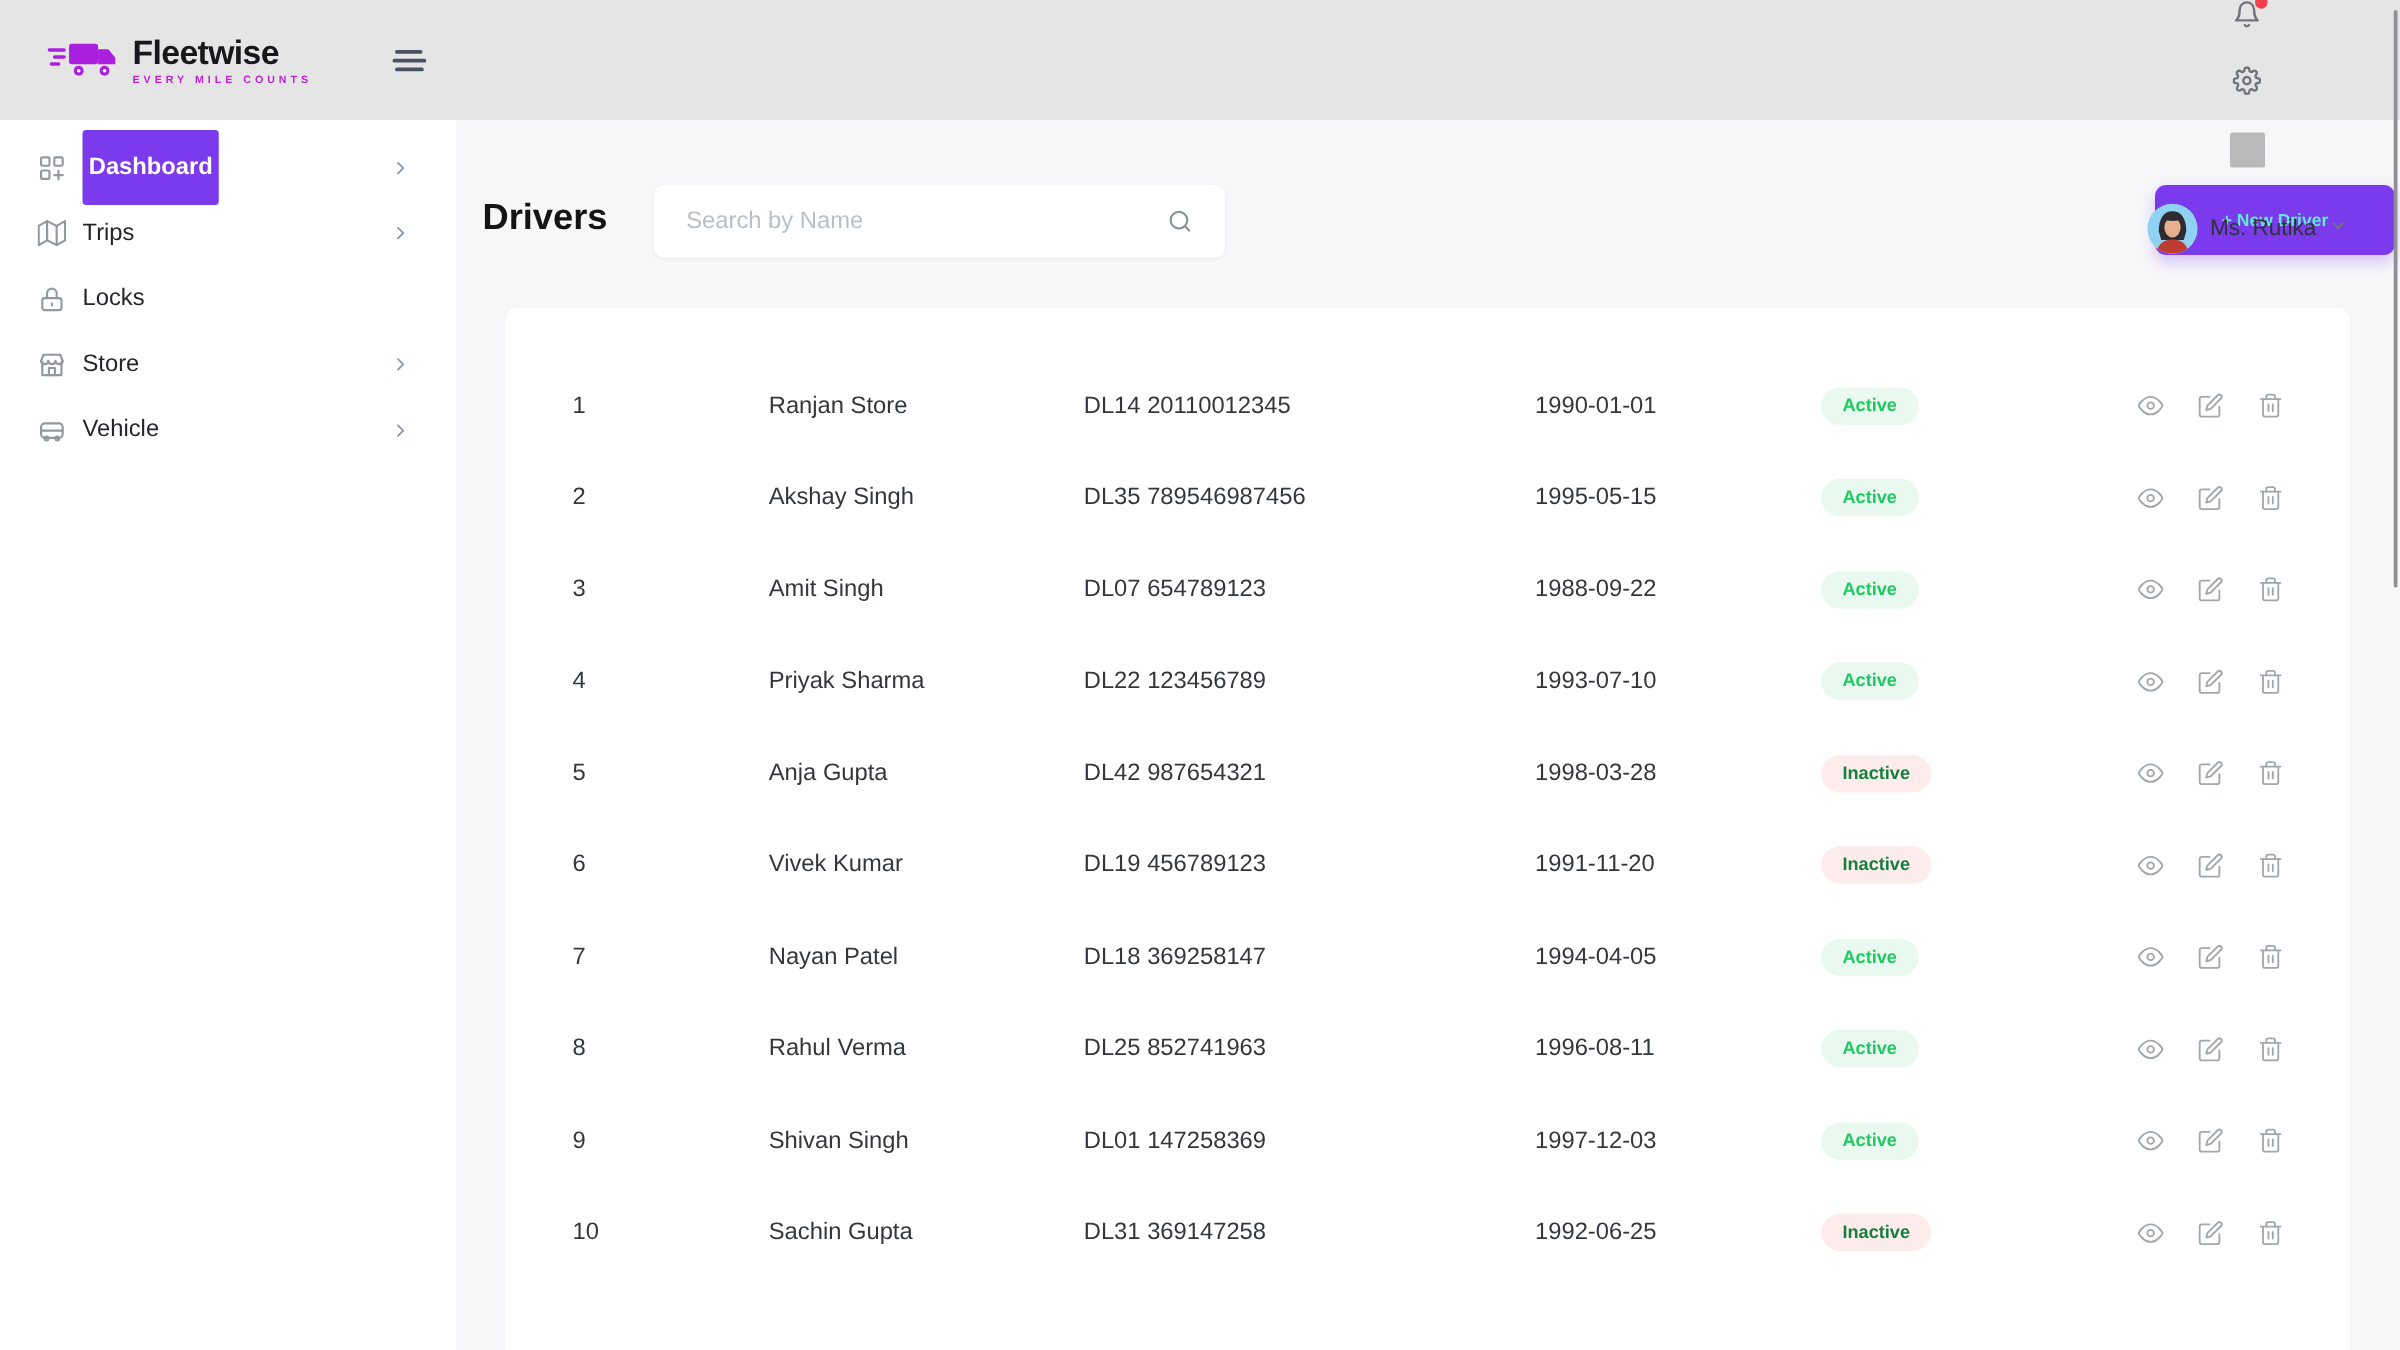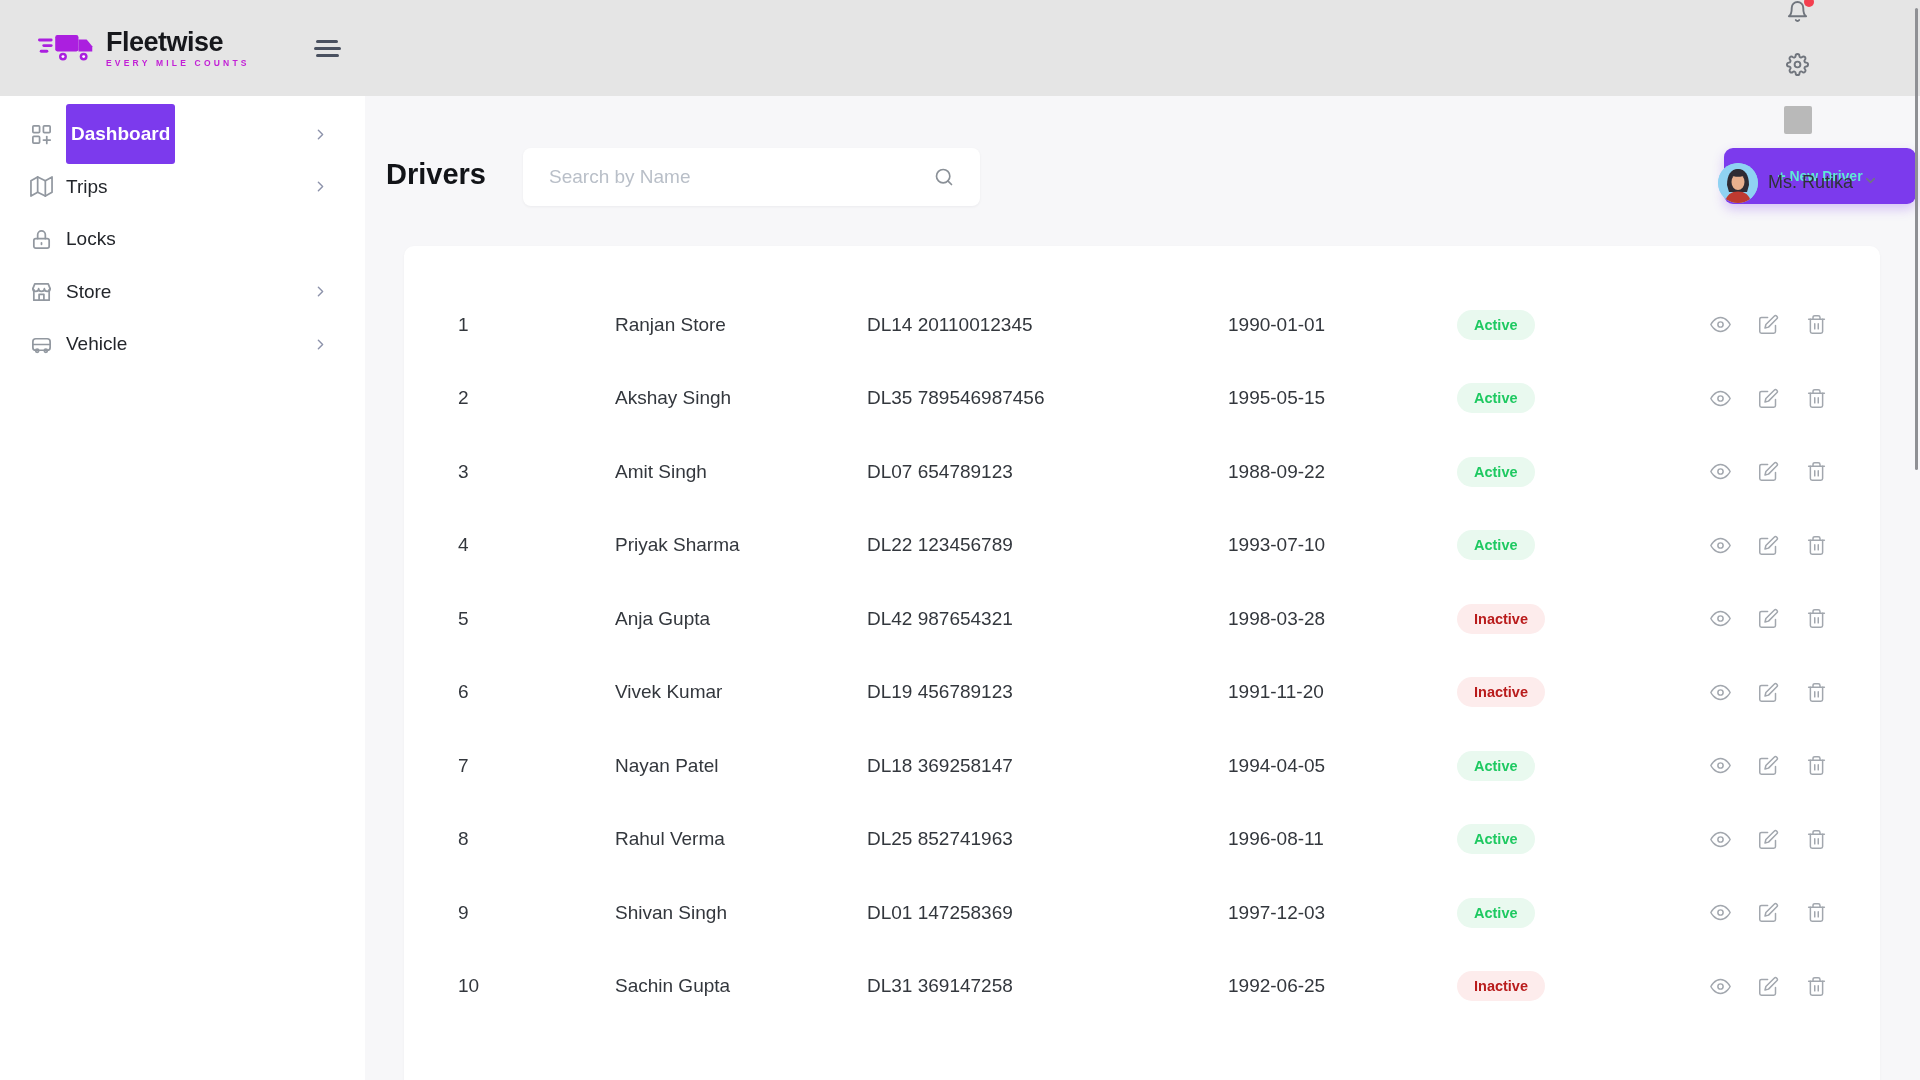--- a/index.html
+++ b/index.html
@@ -57,21 +57,21 @@
 
   
   .card { position:absolute; left:39px; top:150px; width:1476px; height:990px; background:#fff;
           border-radius:10px; padding:38px 36px 0 36px; box-shadow:0 1px 3px rgba(20,20,40,0.04); }
   .tgrid { display:grid; grid-template-columns:157px 252px 361px 229px 251px 1fr; align-items:center; padding-left:18px; }
   .thead { height:65px; background:#f7f7f9; border-radius:12px; font-size:19px; font-weight:700; color:#16181d; }
   .tbody { margin-top:4px; }
   .trow { height:73.5px; font-size:19px; color:#33373d; }
   .badge { display:inline-block; padding:7px 17px; border-radius:999px; font-size:14.5px; font-weight:600; }
   .badge.active { background:#e9f9ef; color:#1ec961; }
-  .badge.inactive { background:#fdecec; color:#b91c1c; }
+  .badge.inactive { background:#fdecec; color:#15803d; }
   .cell-status { justify-self:start; }
   .actions { display:flex; align-items:center; gap:27px; padding-left:2px; }
   .aicon { width:21px; height:21px; color:#a2a7ae; cursor:pointer; }
   .aicon svg { width:21px; height:21px; stroke:currentColor; fill:none; stroke-width:1.7; stroke-linecap:round; stroke-linejoin:round; }
 
   
   .vscroll { position:fixed; right:2px; top:8px; width:3px; height:462px; background:#8f9094; border-radius:2px; z-index:9; cursor:pointer; }
 </style>
 </head>
 <body>

